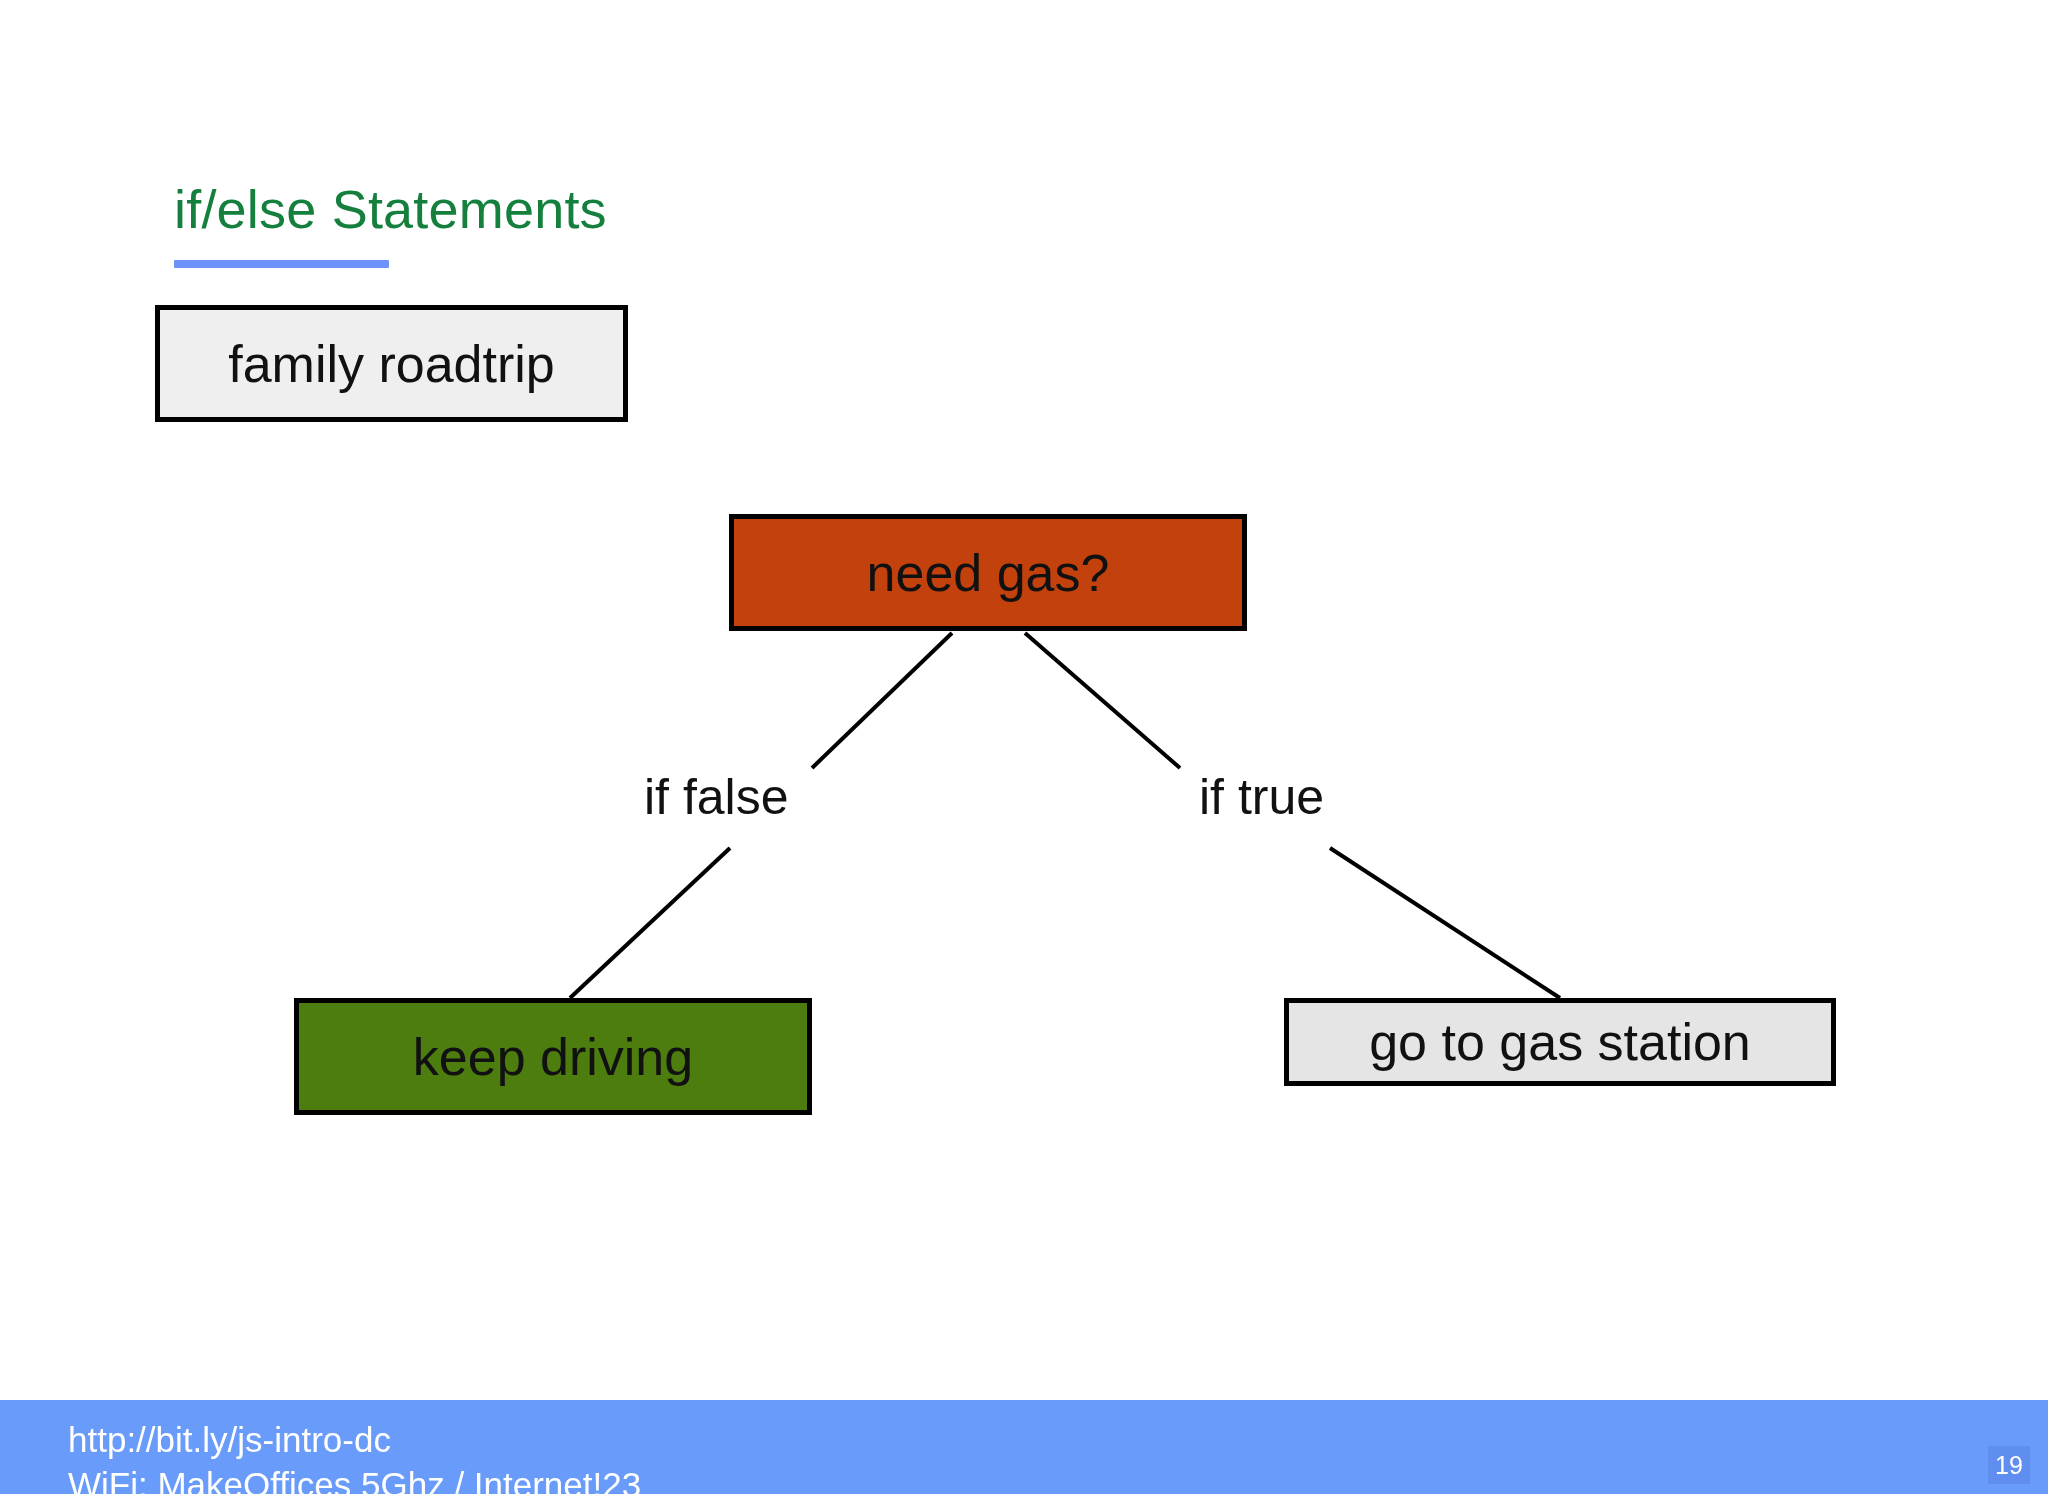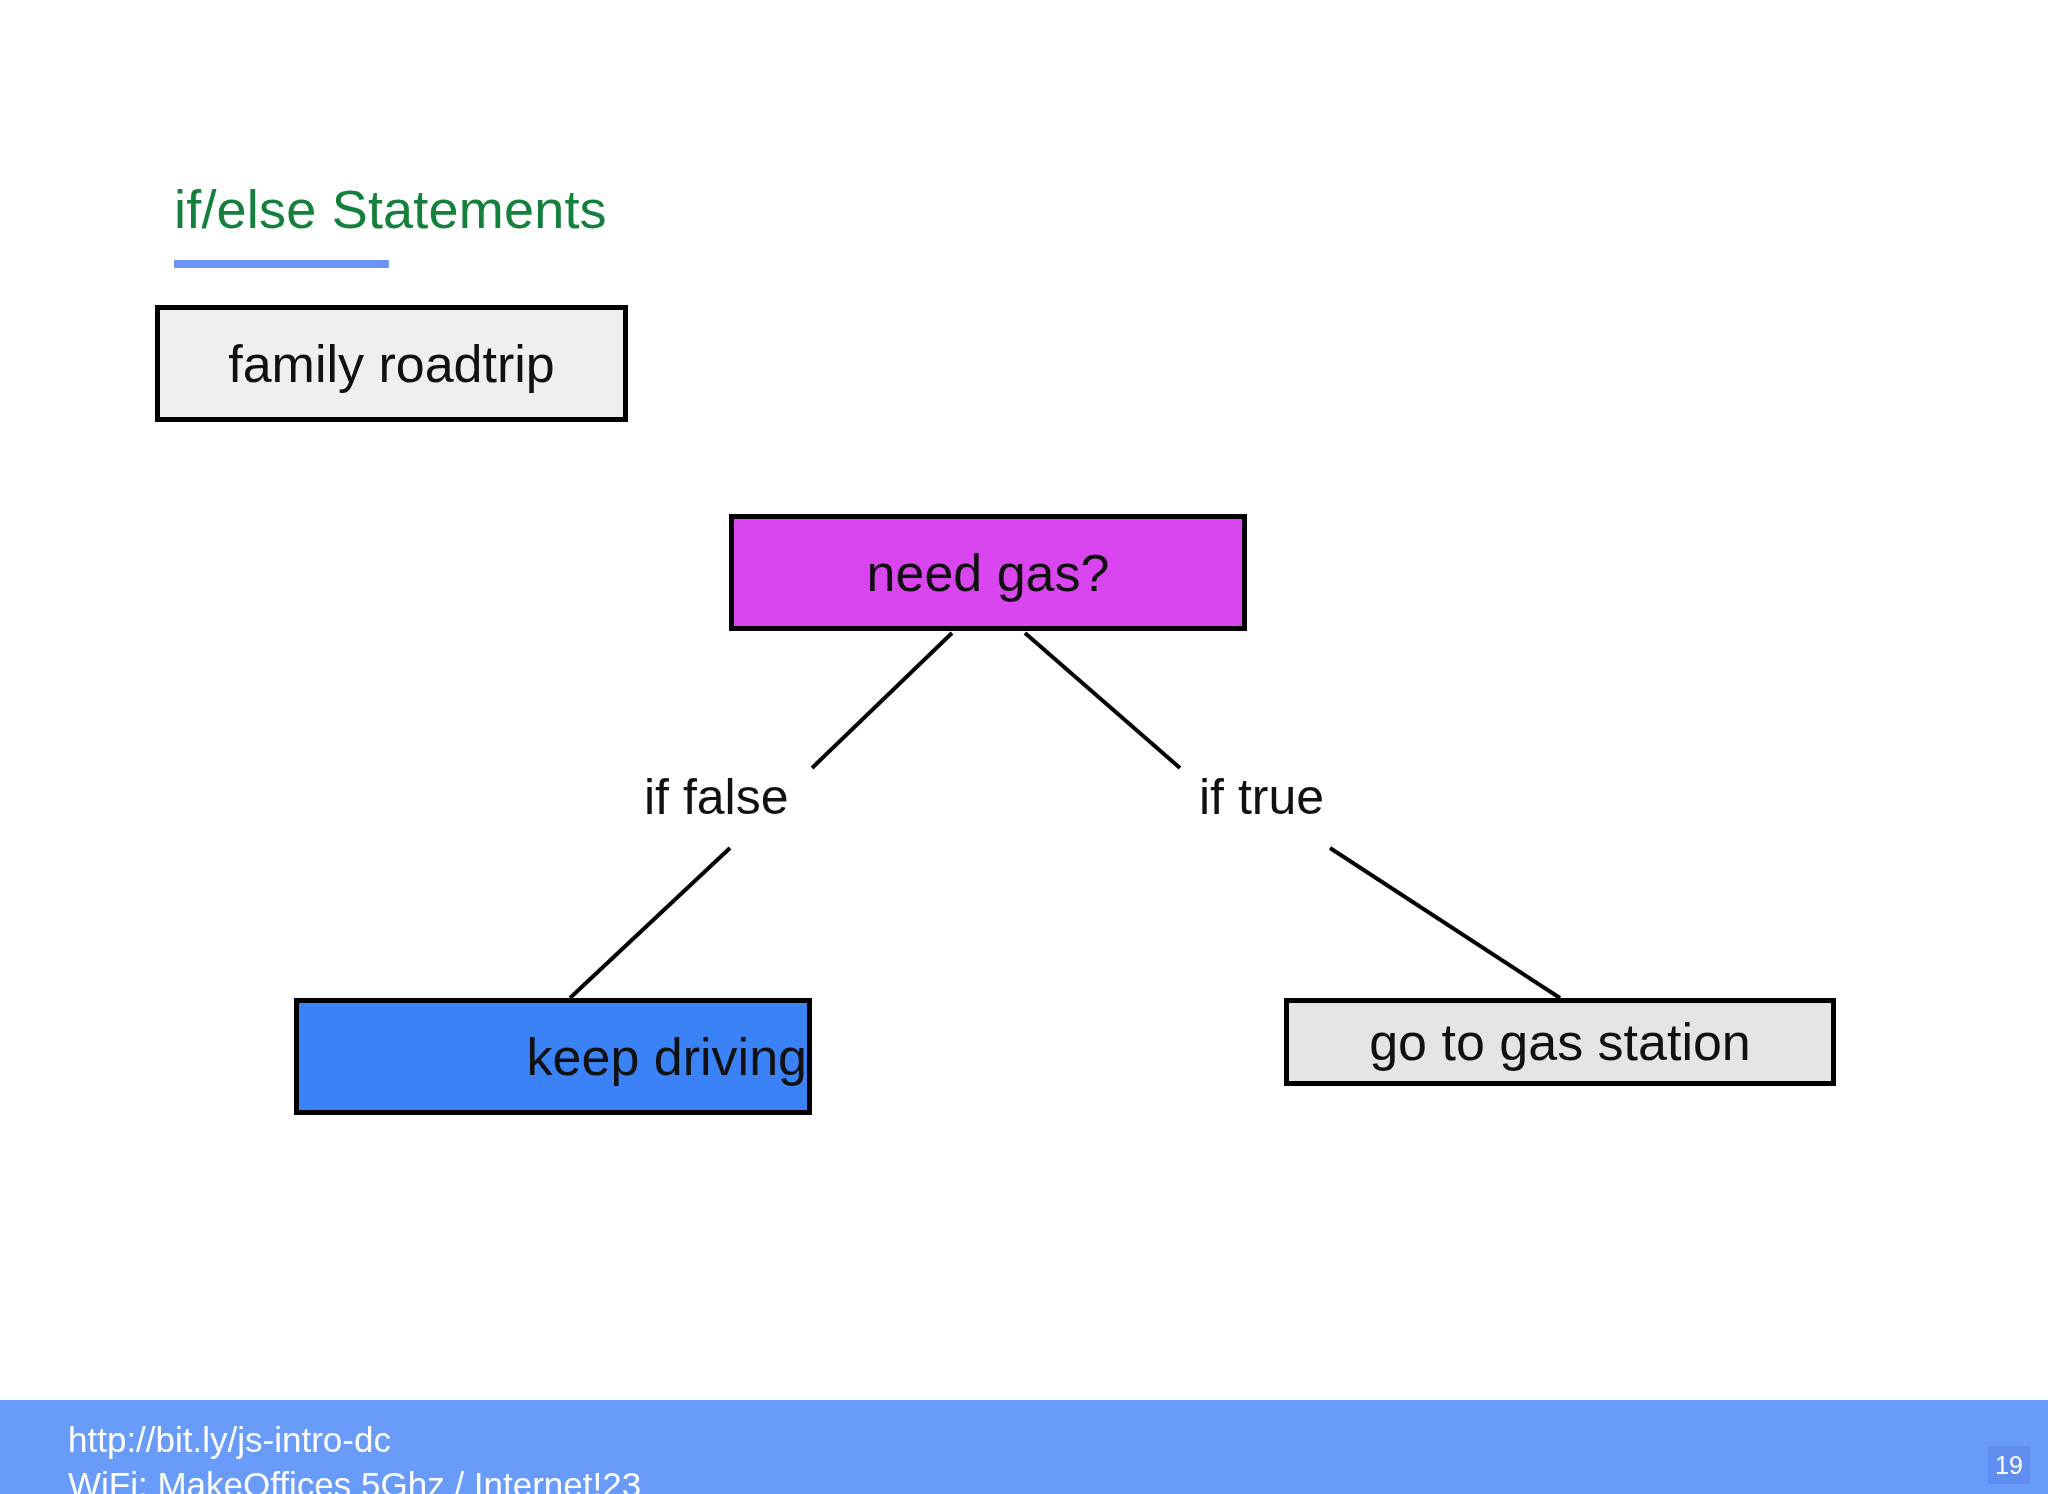--- a/index.html
+++ b/index.html
@@ -61,29 +61,28 @@
     top: 305px;
     width: 473px;
     height: 117px;
     background: #efefef;
   }
   #box-need-gas {
     left: 729px;
     top: 514px;
     width: 518px;
     height: 117px;
-    background: #d946ef;
+    background: #c2410c;
   }
   #box-keep-driving {
     left: 294px;
     top: 998px;
     width: 518px;
     height: 117px;
-    background: #3b82f6;
-    justify-content: flex-end;
+    background: #4d7c0f;
   }
   #box-go-to-gas-station {
     left: 1284px;
     top: 998px;
     width: 552px;
     height: 88px;
     background: #e5e5e5;
   }
 
   

